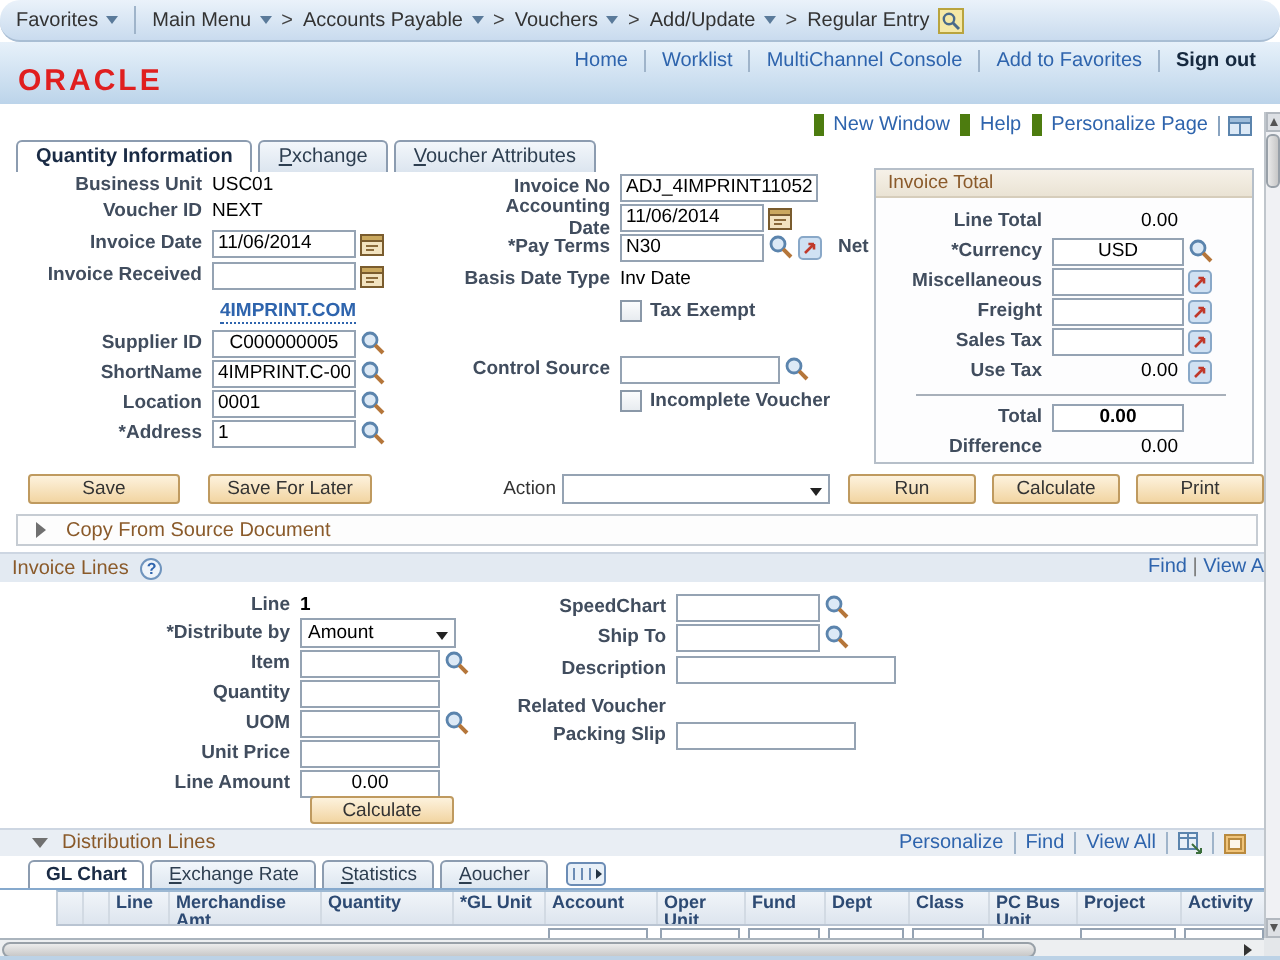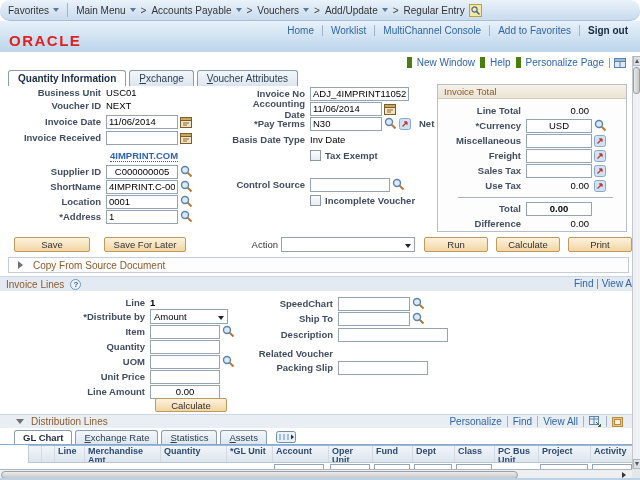--- a/index.html
+++ b/index.html
@@ -531,21 +531,21 @@
     <svg width="11" height="10">
         <rect x="0.5" y="0.5" width="10" height="9" fill="#f0c47a" stroke="#b98a3e"></rect>
         <rect x="2.5" y="2.5" width="6" height="5" fill="#fdf6e8" stroke="#b98a3e"></rect>
       </svg>
   </span>
 </div>
 <div id="dtabs">
   <span class="dtab active">GL Chart</span>
   <span class="dtab"><span class="accel">E</span><span>xchange Rate</span></span>
   <span class="dtab"><span class="accel">S</span><span>tatistics</span></span>
-  <span class="dtab"><span class="accel">A</span><span>ssets</span></span>
+  <span class="dtab"><span class="accel">A</span><span>oucher</span></span>
   <span class="icon" style="margin-left:6px; align-self:center;">
     <svg width="20" height="12">
         <rect x="0.5" y="0.5" width="19" height="11" rx="2" fill="#e8f0f8" stroke="#6b8cb5"></rect>
         <line x1="4" y1="3" x2="4" y2="9" stroke="#6b8cb5"></line>
         <line x1="8" y1="3" x2="8" y2="9" stroke="#6b8cb5"></line>
         <line x1="12" y1="3" x2="12" y2="9" stroke="#6b8cb5"></line>
         <path d="M15 3.5 L18 6 L15 8.5 Z" fill="#234"></path>
       </svg>
   </span>
 </div>

